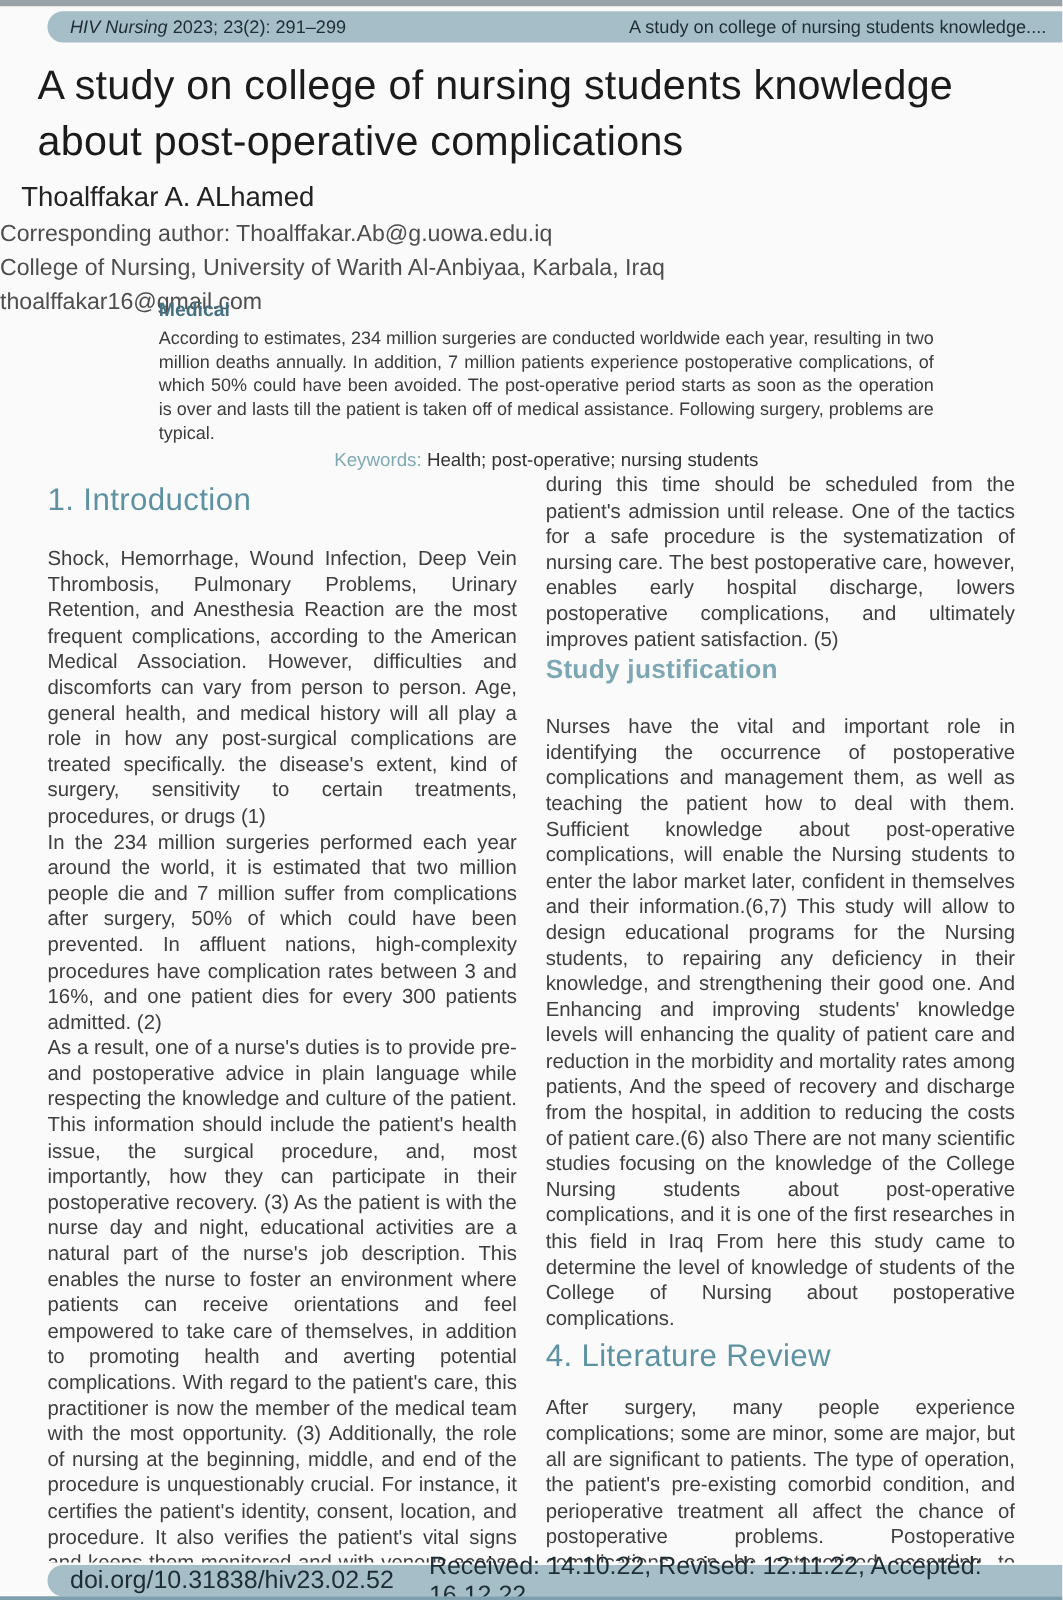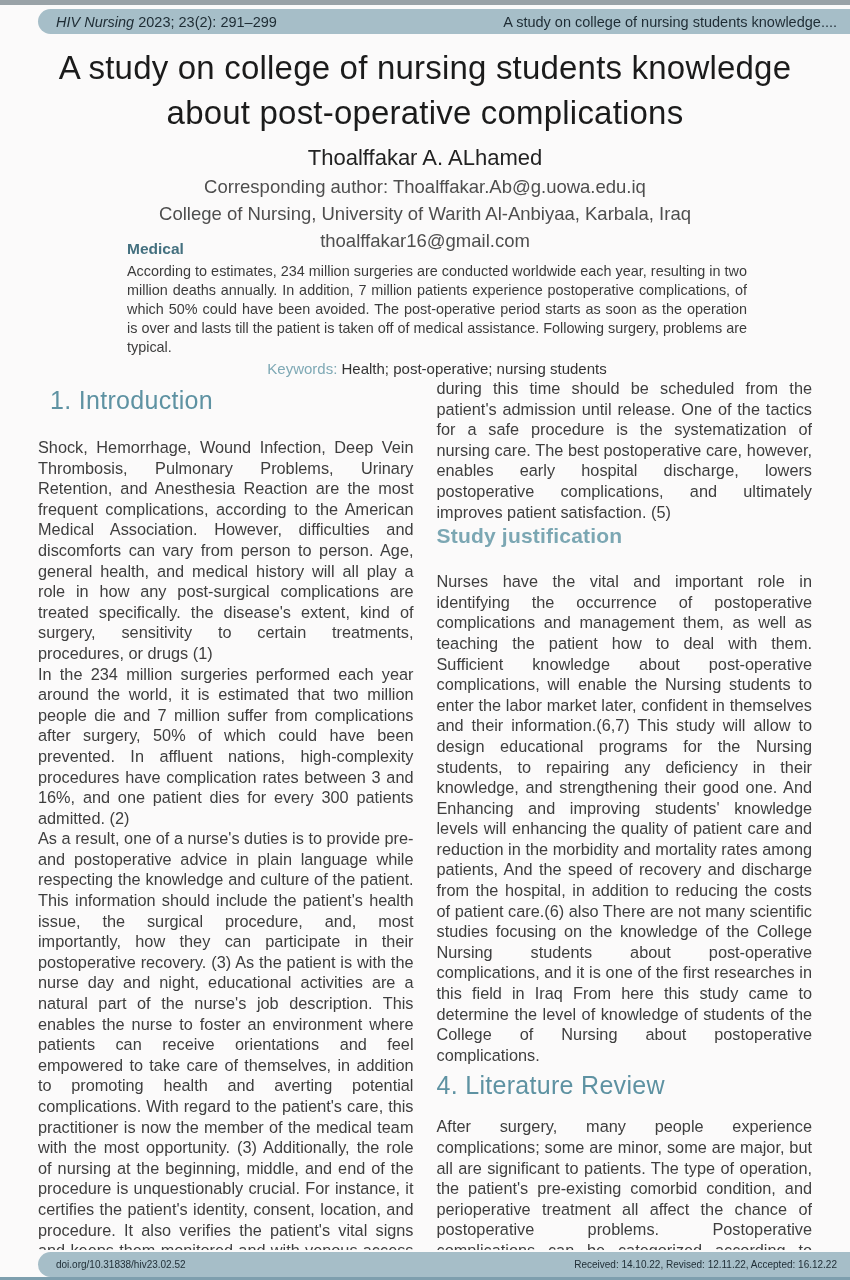--- a/index.html
+++ b/index.html
@@ -18,61 +18,61 @@
   }
   .headerbar {
     position: absolute; top: 9px; left: 38px; right: 0; height: 25px;
     background: #a6bec8;
     border-radius: 13px 0 0 13px;
     display: flex; align-items: center; justify-content: space-between;
     padding: 0 13px 0 18px;
     font-size: 14.5px; color: #1e2c34;
   }
   .headerbar .jitalic { font-style: italic; }
-  .titleblock { position: absolute; top: 46px; left: 0; right: 0; text-align: center; }
+  .titleblock { position: absolute; top: 46px; left: 0; right: 0; }
   h1.paper-title {
     font-size: 33px; font-weight: 400; color: #1b1b1b;
     margin: 0 30px; line-height: 1.35; letter-spacing: 0.2px;
   }
-  .author-name { font-size: 22px; color: #222; margin-top: 10px; }
+  .author-name { font-size: 22px; color: #222; margin-top: 10px; padding-left: 17px; }
   .aff-line { font-size: 18.5px; color: #4e4e4e; margin-top: 5px; }
   .abstract {
     position: absolute; top: 240px; left: 127px; width: 620px;
   }
   .abs-label { color: #44707f; font-weight: bold; font-size: 15.5px; margin-bottom: 4px; }
   .abs-body {
     font-size: 14.4px; line-height: 19px; text-align: justify; color: #3c3c3c; margin: 0;
   }
   .keywords { font-size: 15px; margin-top: 3px; color: #333; text-align: center; }
   .kw-label { color: #7fa9b5; }
   .columns {
     position: absolute; top: 378px; left: 38px; right: 38px; height: 872px;
     display: flex; gap: 23px; overflow: hidden;
   }
   .col { flex: 1 1 0; min-width: 0; }
   h2.section {
     font-size: 25px; font-weight: 400; color: #5e92a2;
-    margin: 8px 12px 22px; letter-spacing: 0.3px;
+    margin: 8px 0 22px; letter-spacing: 0.3px;
   }
   h2.section.mid { margin: 6px 0 16px; }
   h3.subsection {
     font-size: 21px; font-weight: 700; color: #7ca7b3;
     margin: 2px 0 23px; letter-spacing: 0.2px;
   }
   p.body {
     font-size: 16.3px; line-height: 20.6px; text-align: justify;
     color: #3e3e3e; margin: 0;
   }
   .footerbar {
     position: absolute; bottom: 3px; left: 38px; right: 0; height: 25px;
     background: #a6bec8;
     border-radius: 13px 0 0 13px;
     display: flex; align-items: center; justify-content: space-between;
     padding: 0 13px 0 18px;
-    font-size: 10px; color: #1e2c34;
+    font-size: 20px; color: #1e2c34;
   }
   .bottomstrip {
     position: absolute; bottom: 0; left: 0; right: 0; height: 3px;
     background: #7e9fae;
   }
 </style>
 </head>
 <body>
 
 <div class="topstrip"></div>

